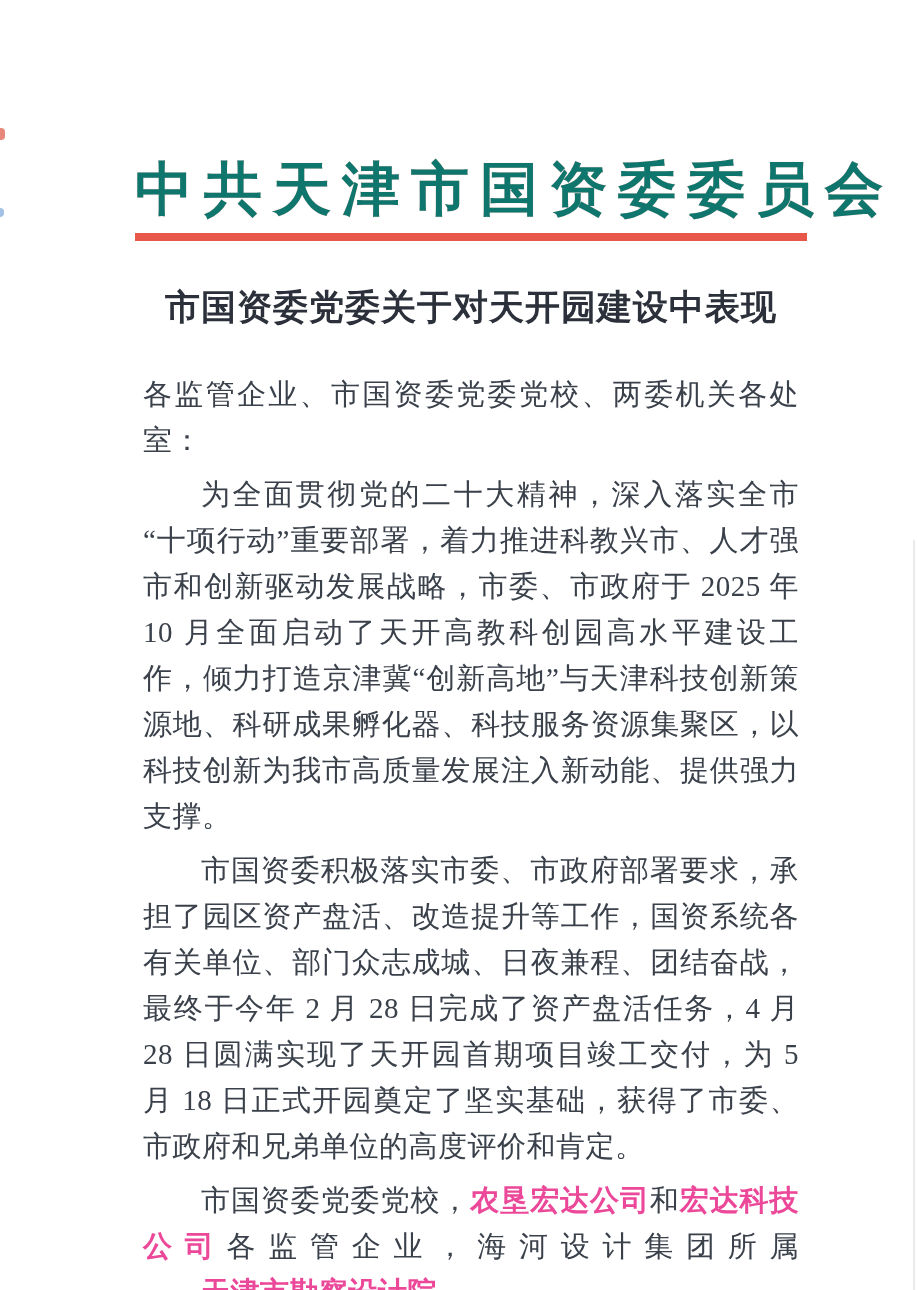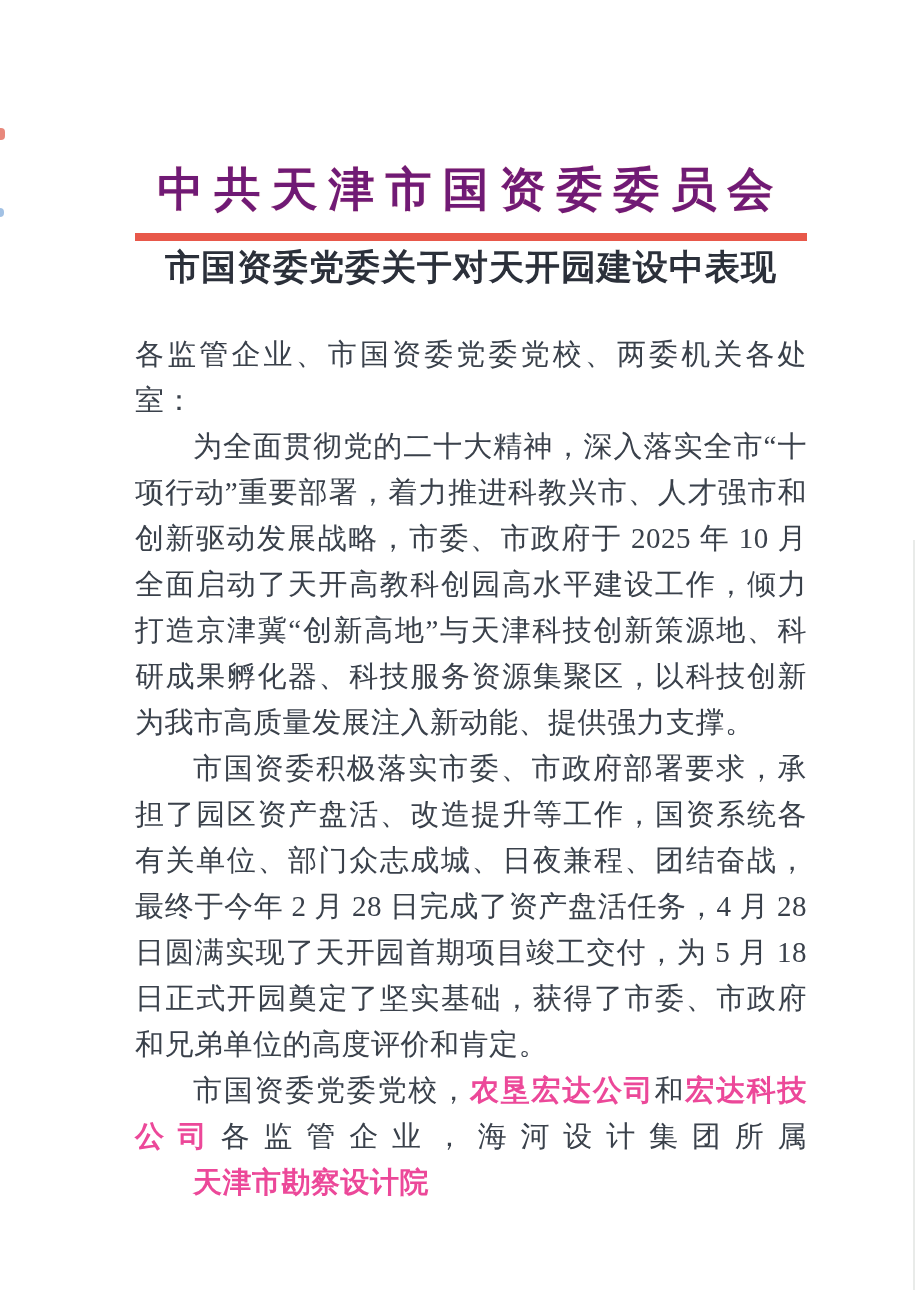--- a/index.html
+++ b/index.html
@@ -46,51 +46,52 @@
     border-radius: 0 4px 4px 0;
     opacity: 0.7;
   }
   .content {
     position: relative;
     box-sizing: border-box;
     padding: 156px 110px 0 135px;
   }
   .issuer {
     text-align: center;
-    font-size: 46px;
+    font-size: 58px;
     line-height: 67px;
     font-weight: bold;
-    color: #701a75;
+    color: #0f766e;
     letter-spacing: 11px;
     white-space: nowrap;
     text-shadow: 0 0 1px rgba(230, 80, 60, 0.35);
   }
   .red-rule {
     margin-top: 10px;
     height: 8px;
     background: #e8584a;
   }
   .doc-title {
+    margin-top: 40px;
     text-align: center;
     font-size: 35px;
     line-height: 54px;
     font-weight: bold;
     color: #2b303a;
     letter-spacing: 1px;
   }
   .body-text {
     margin-top: 36px;
     font-size: 29px;
     line-height: 46px;
     color: #3a414b;
     text-align: justify;
     letter-spacing: 0.5px;
   }
   .body-text p {
-    margin: 0;
+    margin: 8px;
     text-indent: 2em;
   }
   .body-text p.salutation {
     text-indent: 0;
   }
   .seg-bold {
     font-weight: bold;
     color: #ec4899;
   }
   .u-red {

